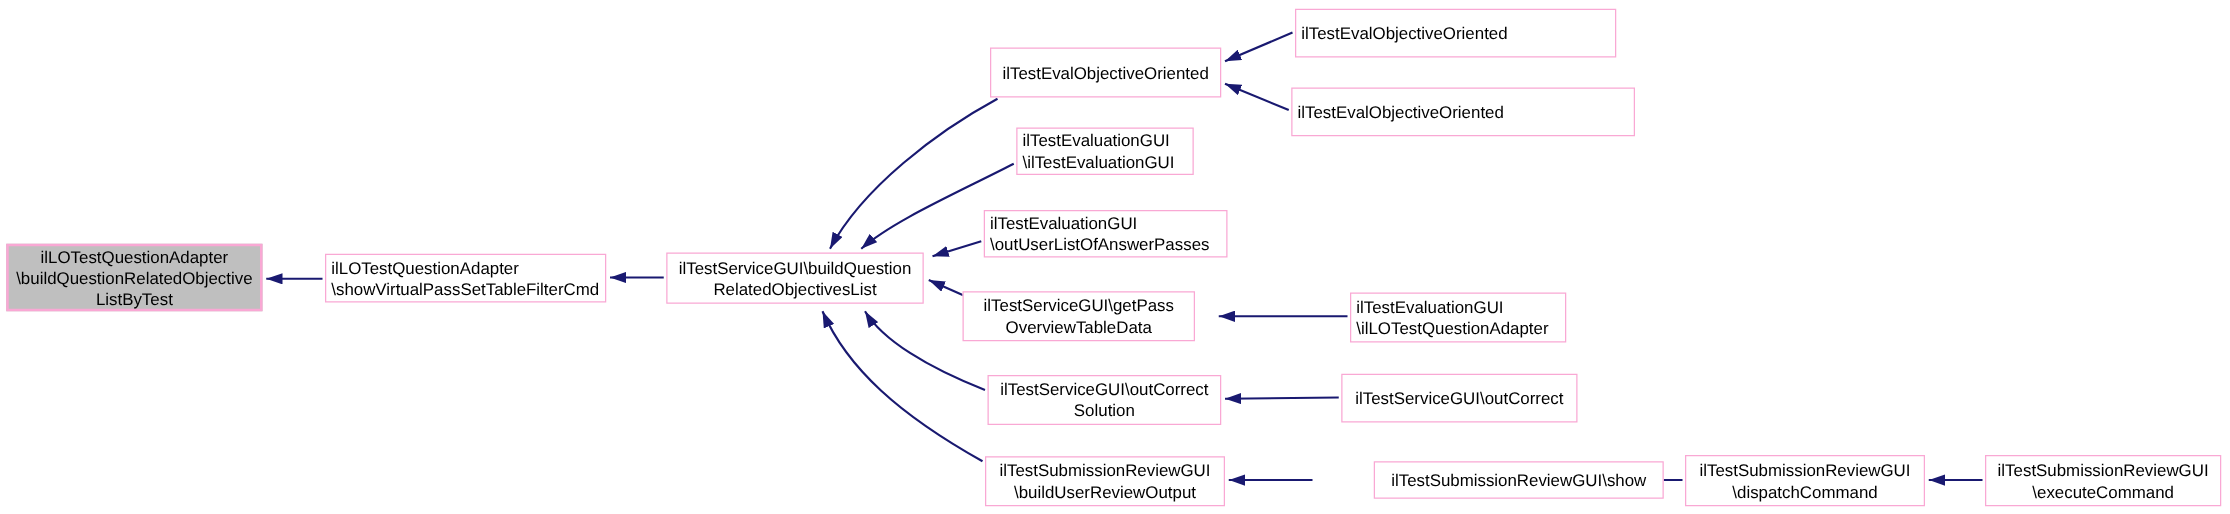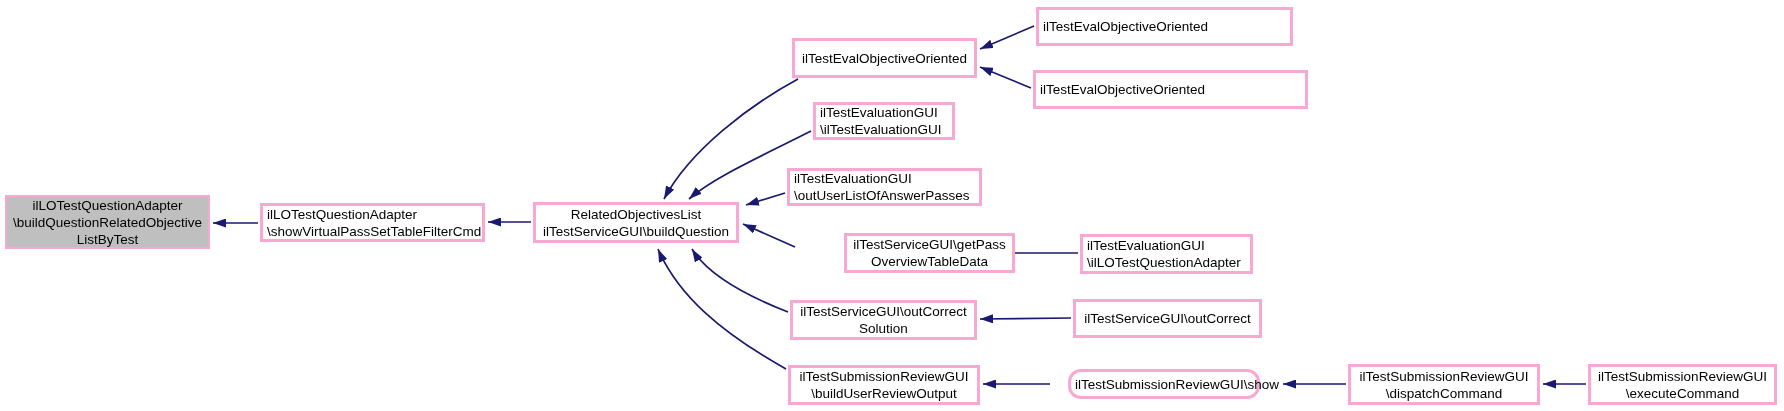--- a/index.html
+++ b/index.html
@@ -10,21 +10,21 @@
     font-family:"Liberation Sans", sans-serif;
     overflow:hidden;
   }
   #edges { position:absolute; left:0; top:0; width:1784px; height:411px; }
   .node {
     position:absolute;
     box-sizing:border-box;
     display:flex;
     flex-direction:column;
     justify-content:center;
-    border:3px solid #f9a8d4;
+    border:1px solid #f9a8d4;
     background:#ffffff;
     color:#000000;
     font-size:13.5px;
     line-height:17px;
     text-align:center;
     padding:1px 4px;
     white-space:nowrap;
   }
   .node.root { background:#bfbfbf; border-width:2px; }
   .node.align-left { text-align:left; }
@@ -78,22 +78,22 @@
     <span class="nl">\buildQuestionRelatedObjective</span>
     <span class="nl">ListByTest</span>
   </div>
 
   <div class="node align-left" style="left:260px; top:203px; width:225px; height:39px;">
     <span class="nl">ilLOTestQuestionAdapter</span>
     <span class="nl">\showVirtualPassSetTableFilterCmd</span>
   </div>
 
   <div class="node" style="left:533px; top:202px; width:206px; height:41px;">
+    <span class="nl">ilTestServiceGUI\buildQuestion</span>
     <span class="nl">RelatedObjectivesList</span>
-    <span class="nl">ilTestServiceGUI\buildQuestion</span>
   </div>
 
   <div class="node" style="left:792px; top:38px; width:185px; height:40px;">
     <span class="nl">ilTestEvalObjectiveOriented</span>
   </div>
 
   <div class="node align-left" style="left:1036px; top:7px; width:257px; height:39px;">
     <span class="nl">ilTestEvalObjectiveOriented</span>
   </div>
 
@@ -104,21 +104,21 @@
   <div class="node align-left" style="left:813px; top:102px; width:142px; height:38px;">
     <span class="nl">ilTestEvaluationGUI</span>
     <span class="nl">\ilTestEvaluationGUI</span>
   </div>
 
   <div class="node align-left" style="left:787px; top:168px; width:195px; height:38px;">
     <span class="nl">ilTestEvaluationGUI</span>
     <span class="nl">\outUserListOfAnswerPasses</span>
   </div>
 
-  <div class="node" style="left:844px; top:233px; width:171px; height:40px;">
+  <div class="node" style="left:770px; top:233px; width:186px; height:40px;">
     <span class="nl">ilTestServiceGUI\getPass</span>
     <span class="nl">OverviewTableData</span>
   </div>
 
   <div class="node align-left" style="left:1080px; top:234px; width:173px; height:40px;">
     <span class="nl">ilTestEvaluationGUI</span>
     <span class="nl">\ilLOTestQuestionAdapter</span>
   </div>
 
   <div class="node" style="left:790px; top:300px; width:187px; height:40px;">
@@ -128,21 +128,21 @@
 
   <div class="node" style="left:1073px; top:299px; width:189px; height:39px;">
     <span class="nl">ilTestServiceGUI\outCorrect</span>
   </div>
 
   <div class="node" style="left:788px; top:365px; width:192px; height:40px;">
     <span class="nl">ilTestSubmissionReviewGUI</span>
     <span class="nl">\buildUserReviewOutput</span>
   </div>
 
-  <div class="node" style="left:1068px; top:369px; width:192px; height:30px;border-radius:13px;">
+  <div class="node" style="left:1099px; top:369px; width:232px; height:30px;">
     <span class="nl">ilTestSubmissionReviewGUI\show</span>
   </div>
 
   <div class="node" style="left:1348px; top:364px; width:192px; height:41px;">
     <span class="nl">ilTestSubmissionReviewGUI</span>
     <span class="nl">\dispatchCommand</span>
   </div>
 
   <div class="node" style="left:1588px; top:364px; width:189px; height:41px;">
     <span class="nl">ilTestSubmissionReviewGUI</span>

